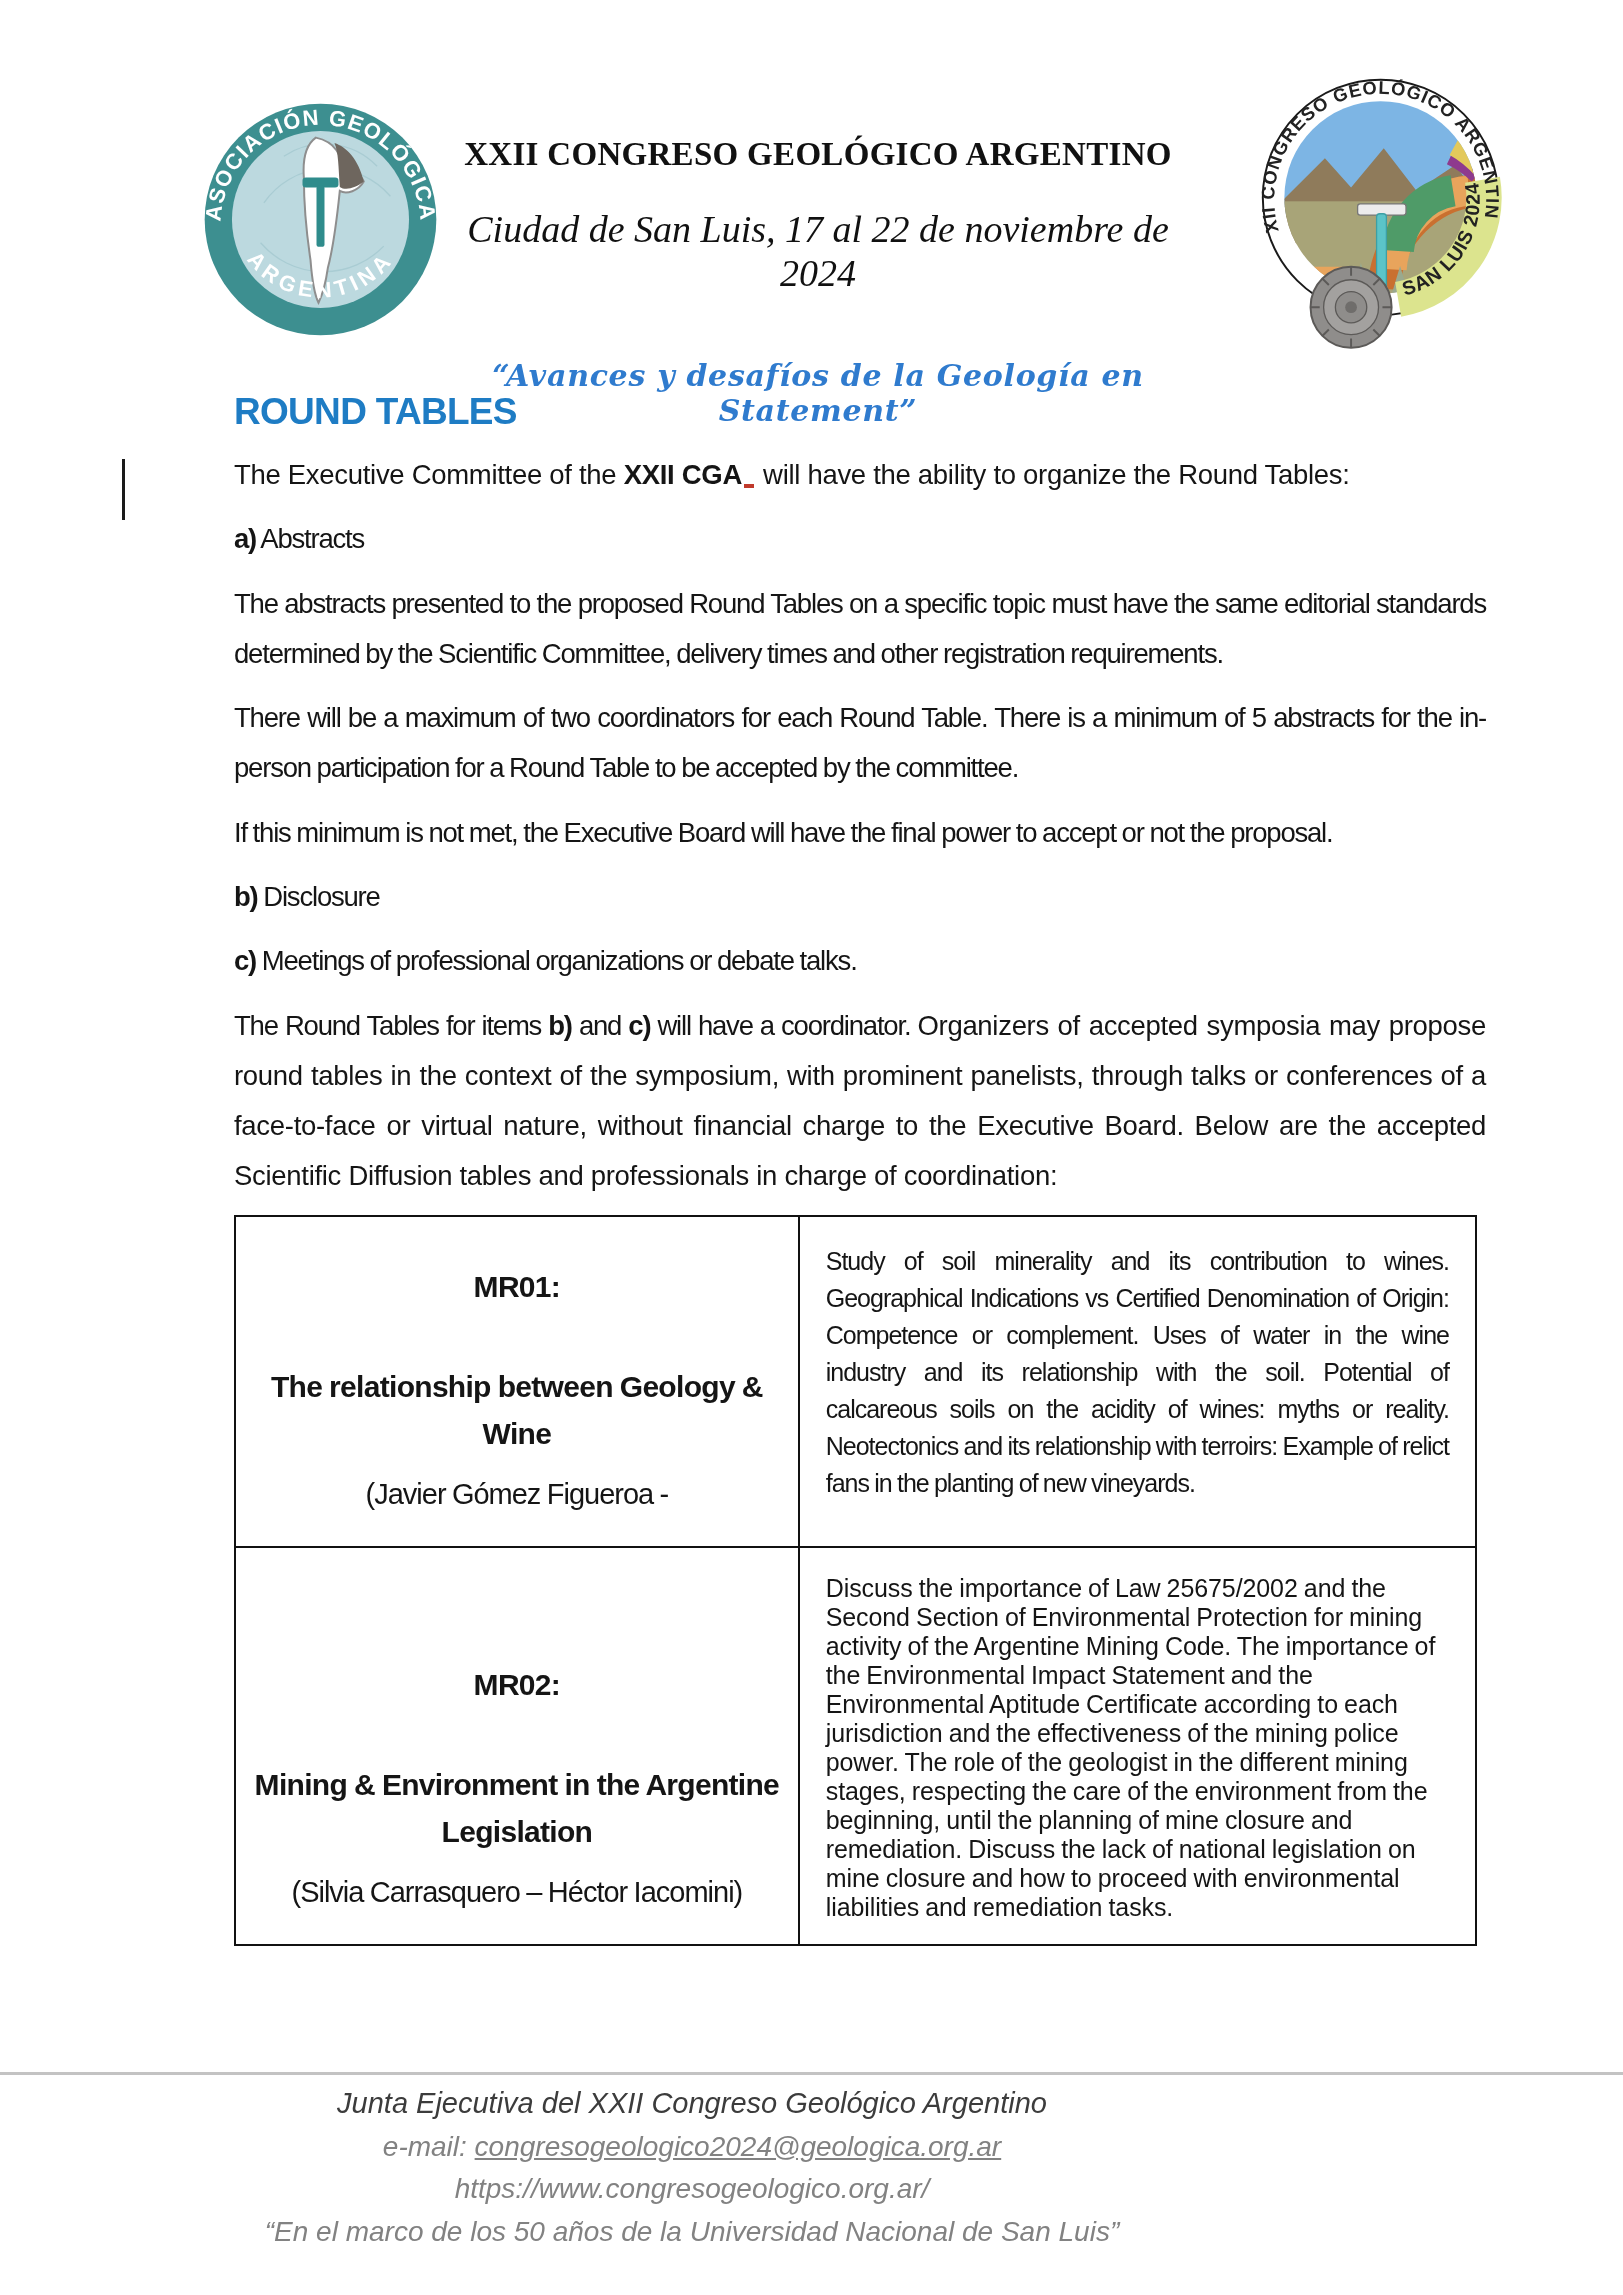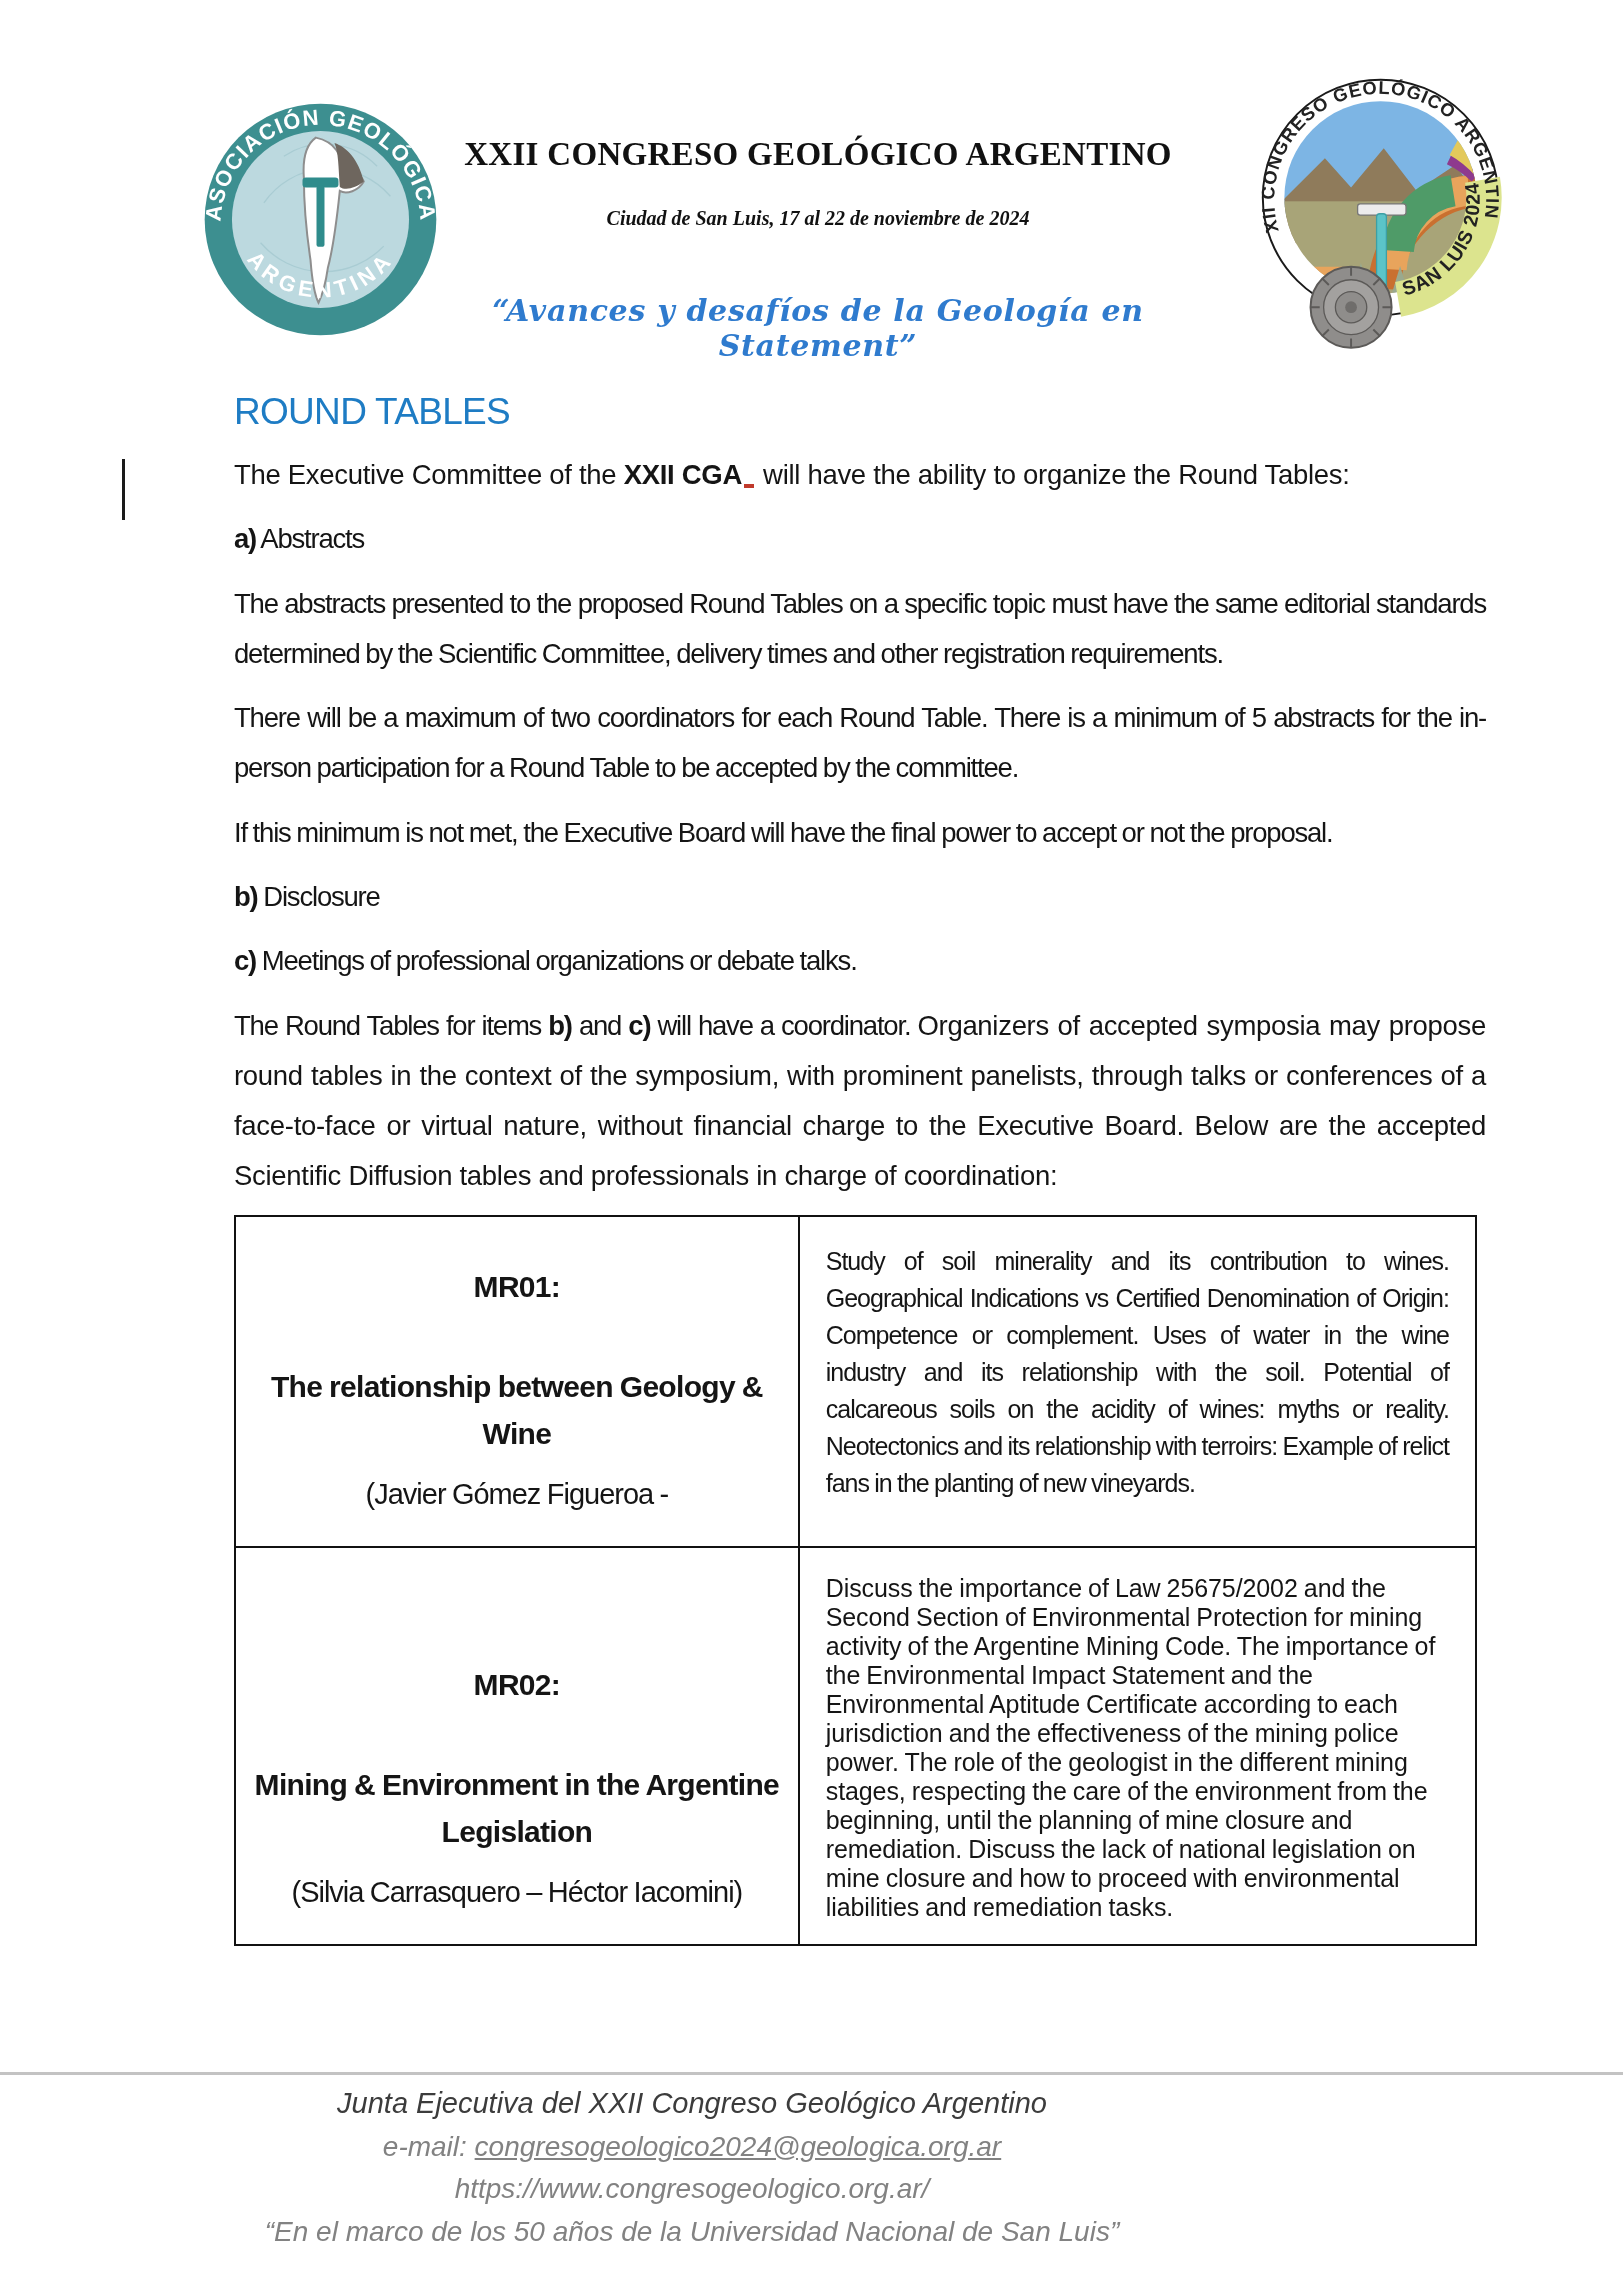--- a/index.html
+++ b/index.html
@@ -15,31 +15,31 @@
   
   .logo-left{position:absolute;left:204px;top:103px;width:233px;height:233px;}
   .logo-right{position:absolute;left:1253px;top:73px;width:255px;height:288px;}
   .header-center{position:absolute;left:445px;top:136px;width:746px;text-align:center;}
   .doc-title{
     font-family:"Liberation Serif",serif;
     font-weight:bold;font-size:33px;letter-spacing:0.3px;color:#111;
   }
   .doc-subtitle{
     font-family:"Liberation Serif",serif;
-    font-style:italic;font-size:20px;margin-top:34px;color:#111;font-weight:bold;
+    font-style:italic;font-size:38px;margin-top:34px;color:#111;
   }
   .doc-motto{
     font-family:"DejaVu Serif",serif;
     font-style:italic;font-weight:bold;font-size:30px;margin-top:63px;
     letter-spacing:0.7px;
   }
   
   .section-heading{
     position:absolute;left:234px;top:391px;
-    font-size:37px;font-weight:normal;letter-spacing:-0.7px;
+    font-size:37px;font-weight:bold;letter-spacing:-0.7px;
   }
   .content{
     position:absolute;left:234px;top:450px;width:1252px;
     font-size:27.5px;line-height:50px;
     letter-spacing:-1.2px;word-spacing:-0.7px;
   }
   .para{margin:0 0 14.4px 0;}
   .just{text-align:justify;}
   .wide{letter-spacing:-0.3px;word-spacing:0;}
   b.inl{font-weight:bold;}

